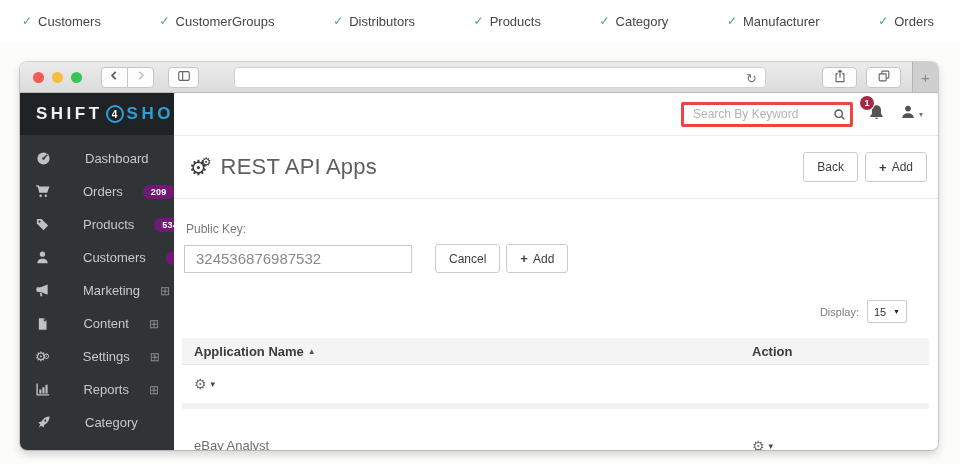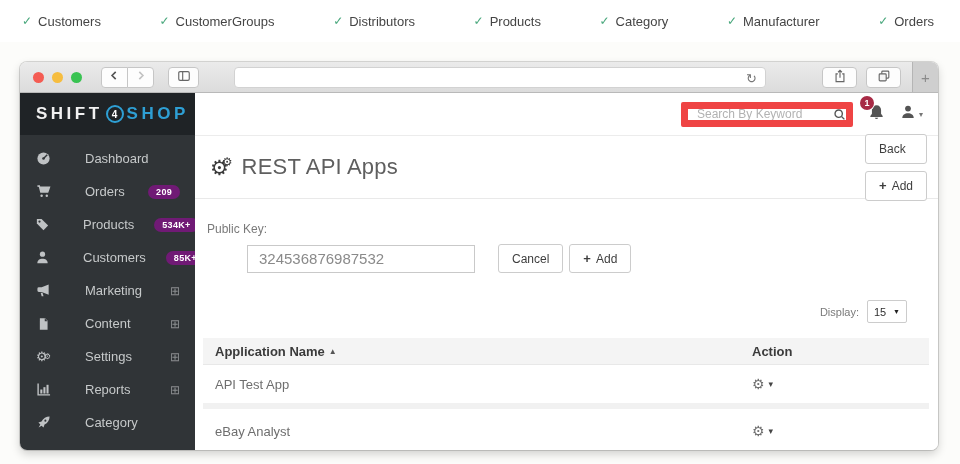--- a/index.html
+++ b/index.html
@@ -34,21 +34,21 @@
   .reload { position:absolute; right:8px; top:1px; font-size:13px; color:#777; line-height:19px; }
   .share-btn,.tabs-btn { width:35px; margin-right:9px; }
   .newtab { width:26px; align-self:stretch; margin-left:2px; background:#cfcfcf;
     border-left:1px solid #b5b5b5; display:flex; align-items:center; justify-content:center;
     color:#8a8a8a; font-size:15px; }
 
   
   .app { flex:1; display:flex; min-height:0; }
 
   
-  .sidebar { width:175px; flex-shrink:0; background:#303437; display:flex; flex-direction:column; }
+  .sidebar { width:154px; flex-shrink:0; background:#303437; display:flex; flex-direction:column; }
   .logo { height:42px; flex-shrink:0; background:#1f2326; display:flex; align-items:center;
     padding-left:16px; font-weight:bold; font-size:17px; letter-spacing:3.5px; }
   .l-shift { color:#f1f1f1; }
   .l-four { width:18px; height:18px; border-radius:50%; border:2px solid #2e9fd4; color:#fff;
     font-size:10px; letter-spacing:0; display:inline-flex; align-items:center; justify-content:center;
     margin:0 3px; flex-shrink:0; }
   .l-shop { color:#2e9fd4; }
   .nav { padding-top:7px; }
   .nav-item { height:33px; padding:0 15px; display:flex; align-items:center;
     color:#c6c9ca; font-size:13px; cursor:default;gap:20px; }
@@ -62,67 +62,67 @@
   .gears-sm .g2 { font-size:8px; margin-left:-4px; vertical-align:6px; }
 
   
   .main { flex:1; min-width:0; background:#fff; display:flex; flex-direction:column; }
 
   .admin-header { height:43px; flex-shrink:0; border-bottom:1px solid #ececec;
     display:flex; align-items:center; padding:0 15px; }
   .domain { font-size:10px; font-weight:bold; color:#8f8f8f; letter-spacing:.6px; }
   .header-right { margin-left:auto; display:flex; align-items:center; gap:15px; }
   .searchbox { position:relative; }
-  .searchbox input { width:172px; height:25px; border:7px solid #ef4444; border-radius:2px;
+  .searchbox input { width:172px; height:25px; border:3px solid #ef4444; border-radius:2px;
     padding:0 28px 0 9px; font-size:12px; color:#555; font-family:inherit; outline:none; }
   .searchbox input::placeholder { color:#b2b2b2; }
   .mag { position:absolute; right:7px; top:5px; }
   .bell-wrap { position:relative; display:flex; }
   .notif-badge { position:absolute; top:-8px; left:-8px; width:14px; height:14px; border-radius:50%;
     background:#a72a45; color:#fff; font-size:9px; font-weight:bold; display:flex;
     align-items:center; justify-content:center; box-shadow:0 0 0 1px #fff; }
   .user-wrap { display:flex; align-items:center; gap:3px; }
   .hdr-caret { font-size:8px; color:#777; }
 
   .title-row { display:flex; align-items:center; padding:0 11px 0 15px; height:63px;
     flex-shrink:0; border-bottom:1px solid #e9e9e9; }
   .title-ic { color:#3b3b3b; line-height:1; }
   .title-ic .g1 { font-size:21px; }
   .title-ic .g2 { font-size:12px; margin-left:-7px; vertical-align:9px; }
   .page-title { font-size:22px; font-weight:400; color:#5f5f5f; margin:0 0 0 9px; letter-spacing:.2px; }
-  .title-actions { margin-left:auto; display:flex; gap:7px;flex-direction:column; }
+  .title-actions { margin-left:auto; display:flex; gap:7px; }
   .btn { background:#fff; border:1px solid #ccc; border-radius:3px; height:30px; padding:0 13px;
     font-size:12px; color:#3e3e3e; display:flex; align-items:center; gap:5px;
     font-family:inherit; cursor:pointer; }
   .btn .plus { font-weight:bold; font-size:13px; }
 
   .form-section { padding:19px 0 0 10px; flex-shrink:0; }
   .form-label { font-size:12px; color:#7a7a7a; margin:4px 0 8px 2px; }
   .form-line { display:flex; align-items:center; }
   .key-input { width:228px; height:28px; border:1px solid #c9c9c9; padding:0 11px;
-    font-size:15px; color:#8a8a8a; font-family:inherit; outline:none;margin-left:42px; }
+    font-size:15px; color:#8a8a8a; font-family:inherit; outline:none; }
   .cancel-btn { margin-left:23px; height:29px; }
   .inline-add { margin-left:6px; height:29px; }
 
   .display-row { display:flex; justify-content:flex-end; align-items:center;
     padding:27px 31px 10px 0; font-size:11px; color:#7a7a7a; flex-shrink:0; }
   .select-box { margin-left:8px; width:40px; height:23px; border:1px solid #ccc; border-radius:2px;
     background:#fff; display:flex; align-items:center; justify-content:space-between;
     padding:0 6px; font-size:11px; color:#2f2f2f; cursor:pointer; }
   .select-caret { font-size:7px; color:#222; }
 
   .table { margin:5px 9px 0 8px; }
   .thead { display:flex; background:#f4f4f4; height:27px; align-items:center; padding:0 12px;
     font-size:13px; font-weight:bold; color:#3b3b3b; border-bottom:1px solid #e8e8e8; }
   .col-name { flex:1; display:flex; align-items:center; gap:4px; }
   .sort { font-size:8px; color:#555; }
   .col-action { width:165px; }
   .trow { display:flex; align-items:center; height:44px; padding:0 12px; font-size:13px;
     color:#6e6e6e; background:#fff; border-bottom:6px solid #f1f1f1; }
-  .trow:last-child { border-bottom:none; }
+  .trow:last-child { border-bottom:none;align-items:flex-end; }
   .cell-name { flex:1; }
   .action-cell { width:165px; display:flex; align-items:center; gap:4px; }
   .action-gear { font-size:14px; color:#707070; line-height:1; }
   .action-caret { font-size:9px; color:#444; }
 </style>
 </head>
 <body>
 
 <div class="topbar">
   <div class="top-item">
@@ -381,21 +381,20 @@
 
       <div class="table">
         <div class="thead">
           <div class="col-name">
             <span>Application Name</span>
             <span class="sort">▲</span>
           </div>
           <div class="col-action">Action</div>
         </div>
         <div class="trow">
-          <div class="cell-name">API Test App</div>
           <div class="action-cell">
             <span class="action-gear">⚙</span>
             <span class="action-caret">▾</span>
           </div>
         </div>
         <div class="trow">
           <div class="cell-name">eBay Analyst</div>
           <div class="action-cell">
             <span class="action-gear">⚙</span>
             <span class="action-caret">▾</span>

